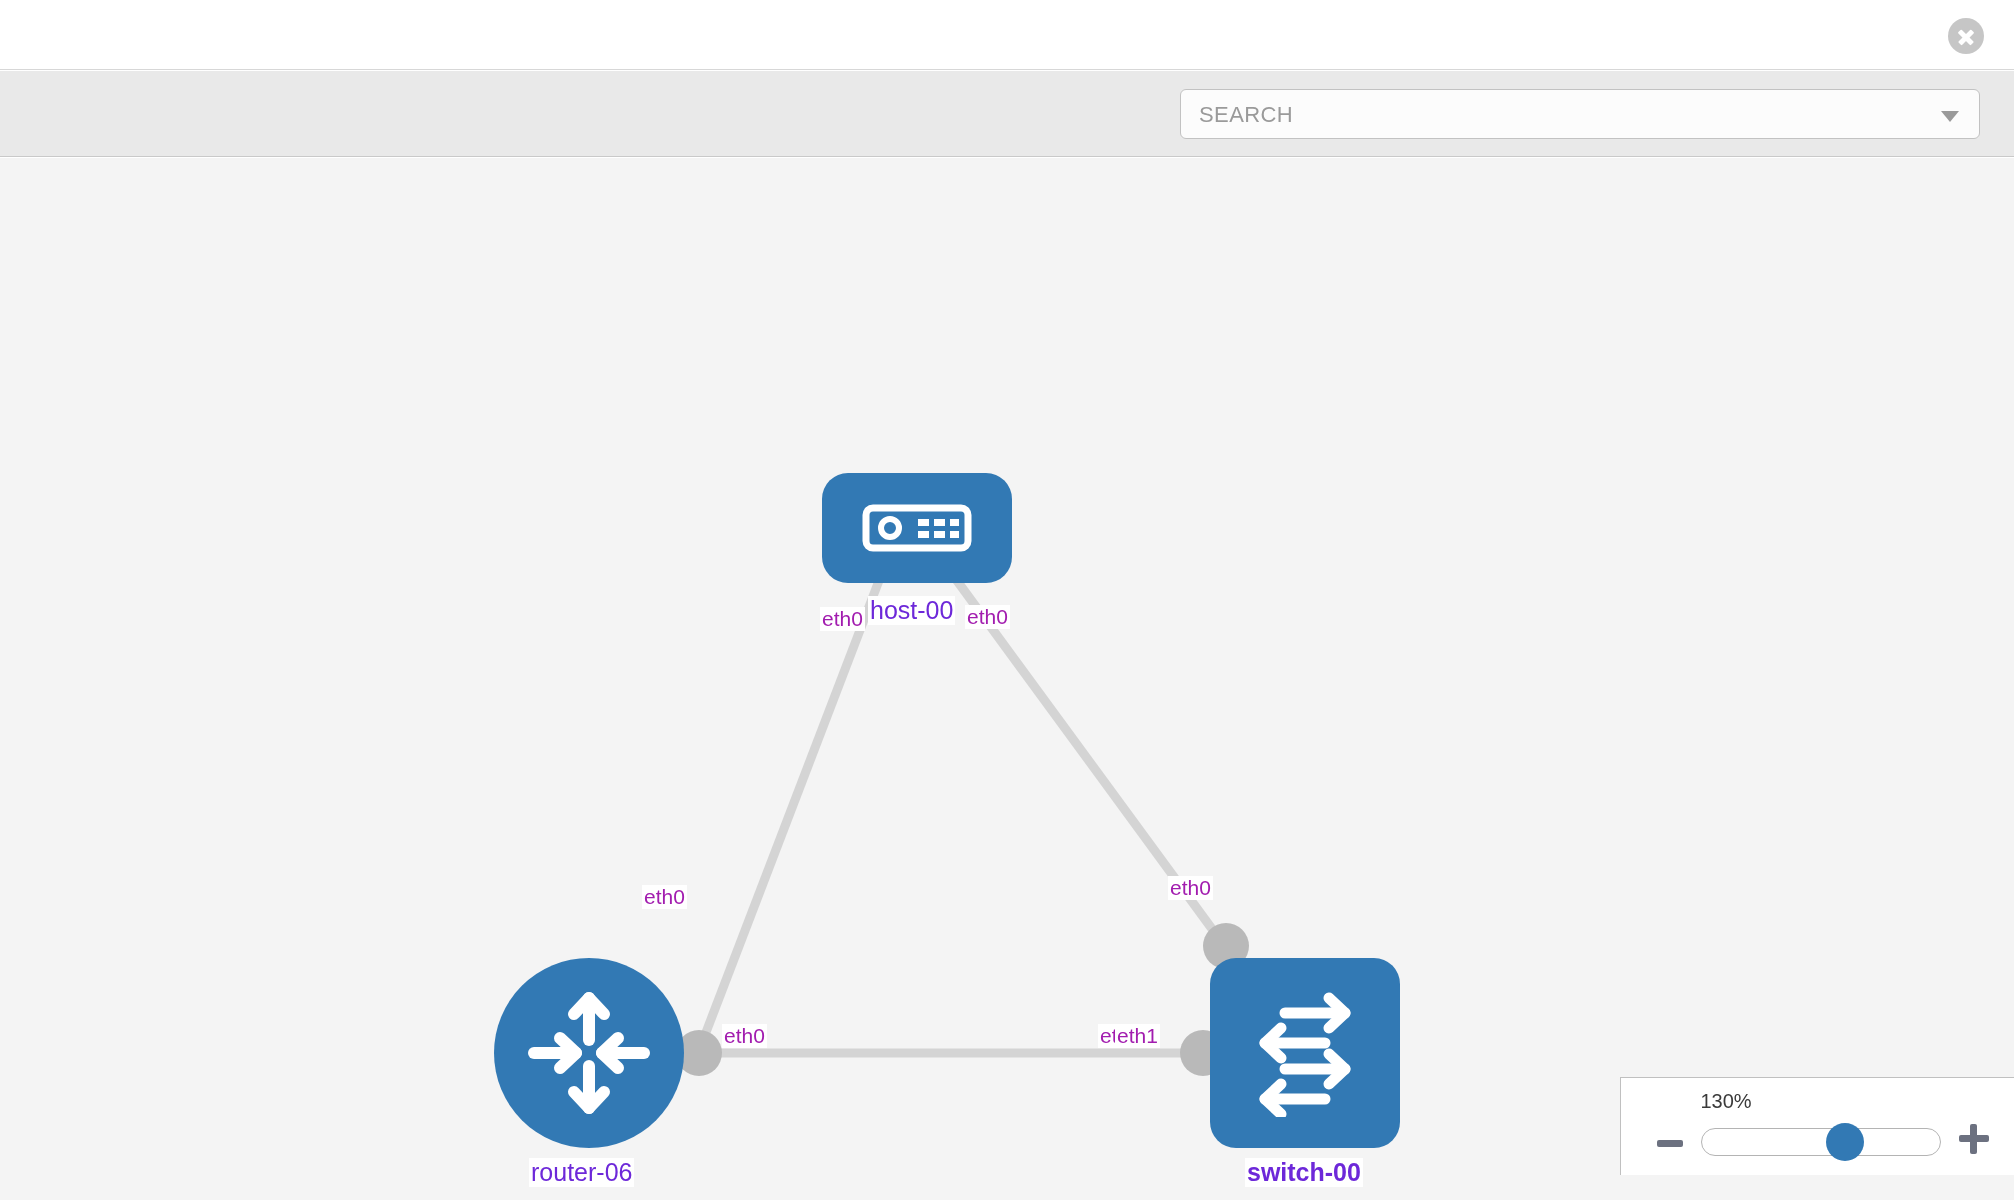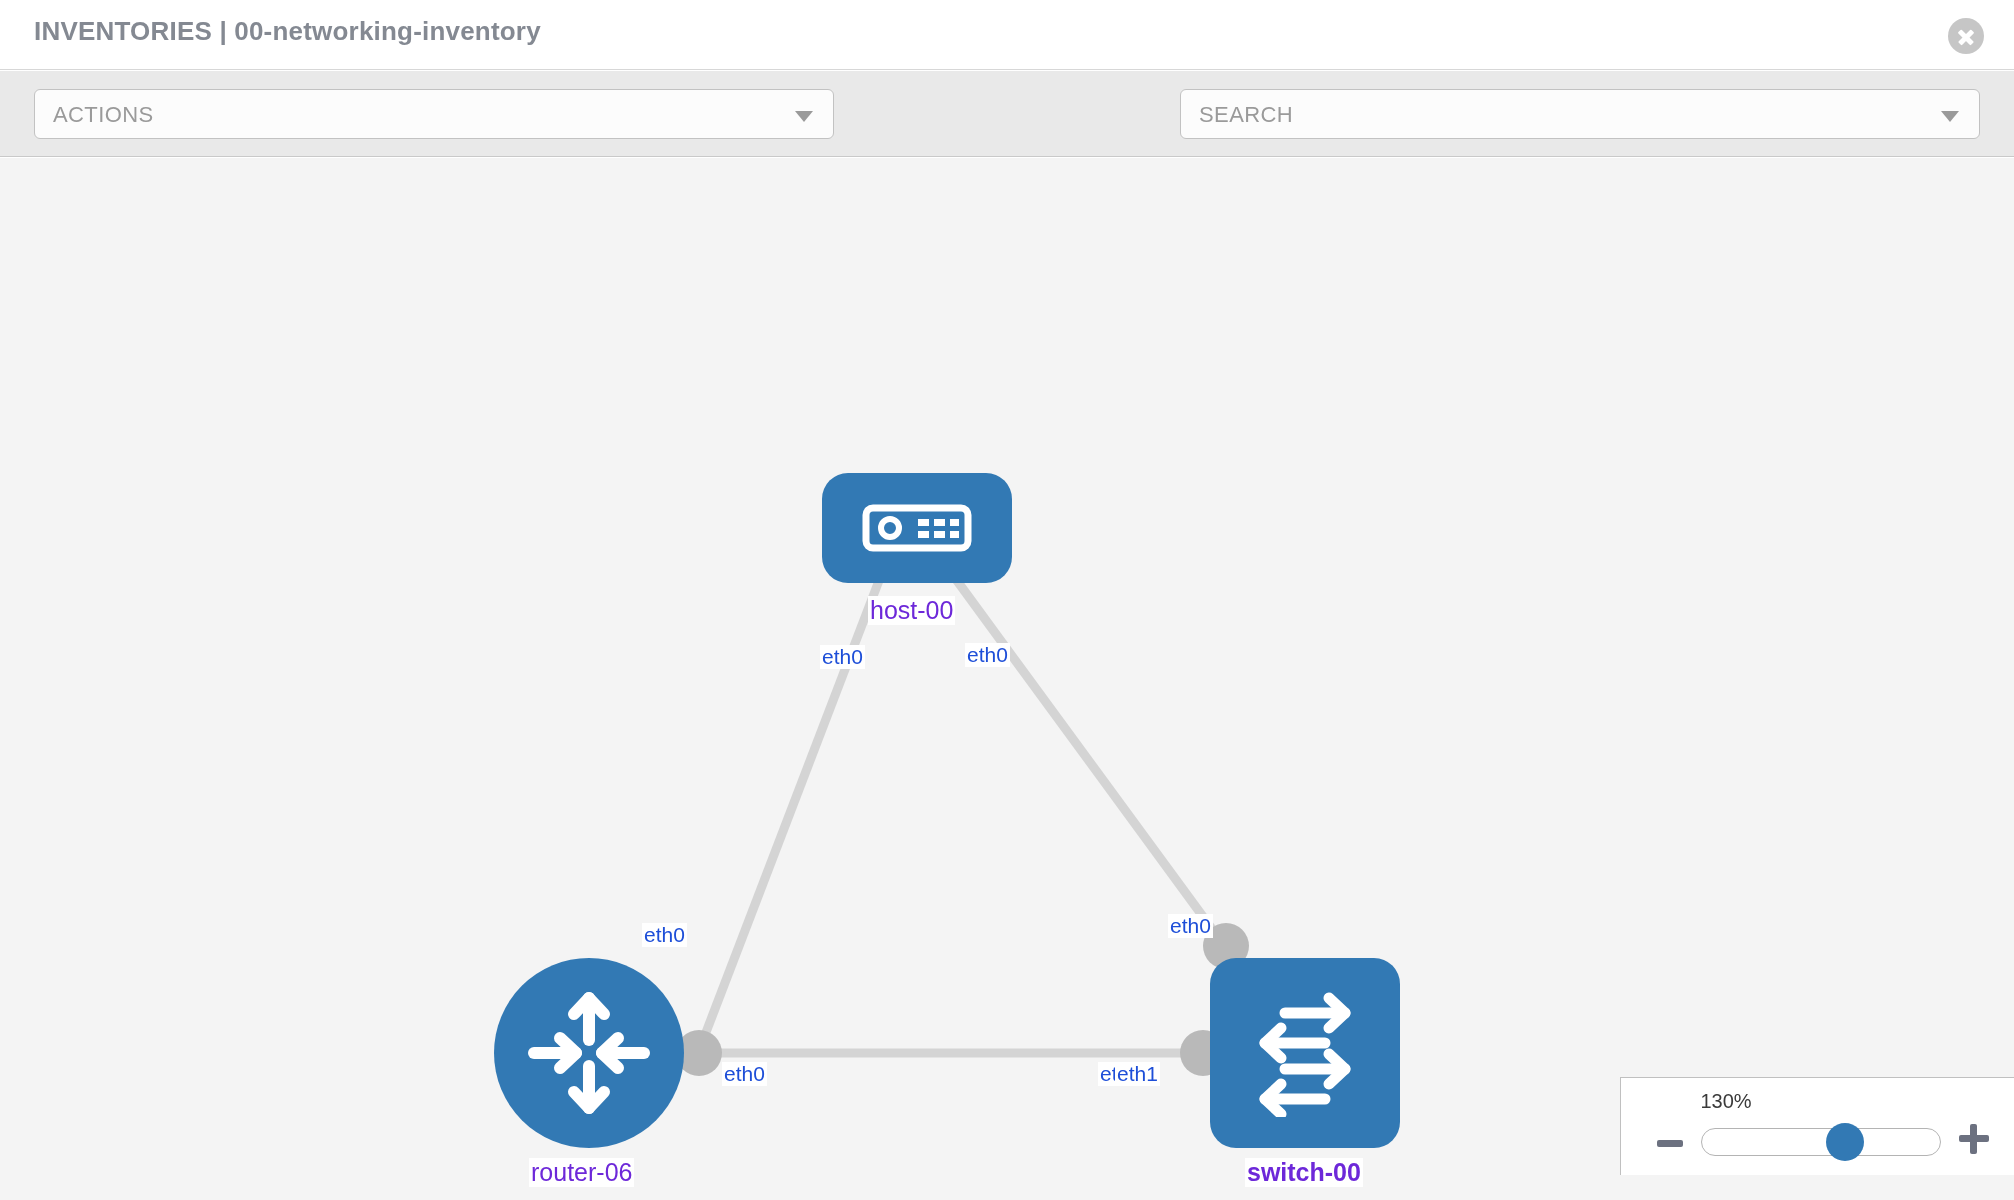--- a/index.html
+++ b/index.html
@@ -132,25 +132,24 @@
     background: #b9b9b9;
     cursor: pointer;
   }
   #port-router-e0 { left: 676px; top: 872px; }
   #port-switch-e0 { left: 1203px; top: 765px; }
   #port-switch-e1 { left: 1180px; top: 872px; }
 
   
   .iface-label {
     position: absolute;
-    font-size: 21px; color: #1d4ed8;
+    font-size: 21px; color: #a21caf;
     background: #ffffff;
     white-space: nowrap;
     padding: 0 2px;
-    margin-top: 38px;
   }
   #iface-host-left   { left: 820px;  top: 449px; }
   #iface-host-right  { left: 965px;  top: 447px; }
   #iface-router-up   { left: 642px;  top: 727px; }
   #iface-switch-up   { left: 1168px; top: 718px; }
   #iface-router-e0   { left: 722px;  top: 866px; }
   #iface-switch-e1-a { left: 1098px; top: 866px; }
   #iface-switch-e1-b { left: 1115px; top: 866px; }
 
   
@@ -189,30 +188,25 @@
   .zoom-thumb {
     position: absolute; top: -6px;
     width: 38px; height: 38px; border-radius: 50%;
     background: #3279b4; cursor: grab;
   }
 </style>
 </head>
 <body>
 
 <div class="header">
-  <div class="page-title">INVENTORIES | 00-networking-inventory</div>
   <div class="close-btn"></div>
 </div>
 
 <div class="toolbar">
 
-  <div class="select-box" id="actions-select">
-    <span class="sel-label">ACTIONS</span>
-    <span class="caret"></span>
-  </div>
 
   <div class="tool-icon" id="wrench-icon">
     <svg viewBox="0 0 46 46" width="46" height="46" aria-hidden="true">
       <path d="M31.5 7.5a10 10 0 0 0-9.4 13.4L8.6 34.4a3.6 3.6 0 0 0 0 5.1 3.6 3.6 0 0 0 5.1 0l13.5-13.5A10 10 0 0 0 41.5 17.5a10 10 0 0 0-1-4.3l-6 6-4.7-4.7 6-6a10 10 0 0 0-4.3-1z" fill="#81868f"></path>
     </svg>
   </div>
 
   <div class="tool-icon" id="key-icon">
     <svg viewBox="0 0 46 46" width="46" height="46" aria-hidden="true">
       <circle cx="17" cy="17" r="9.5" fill="none" stroke="#81868f" stroke-width="4.5"></circle>

